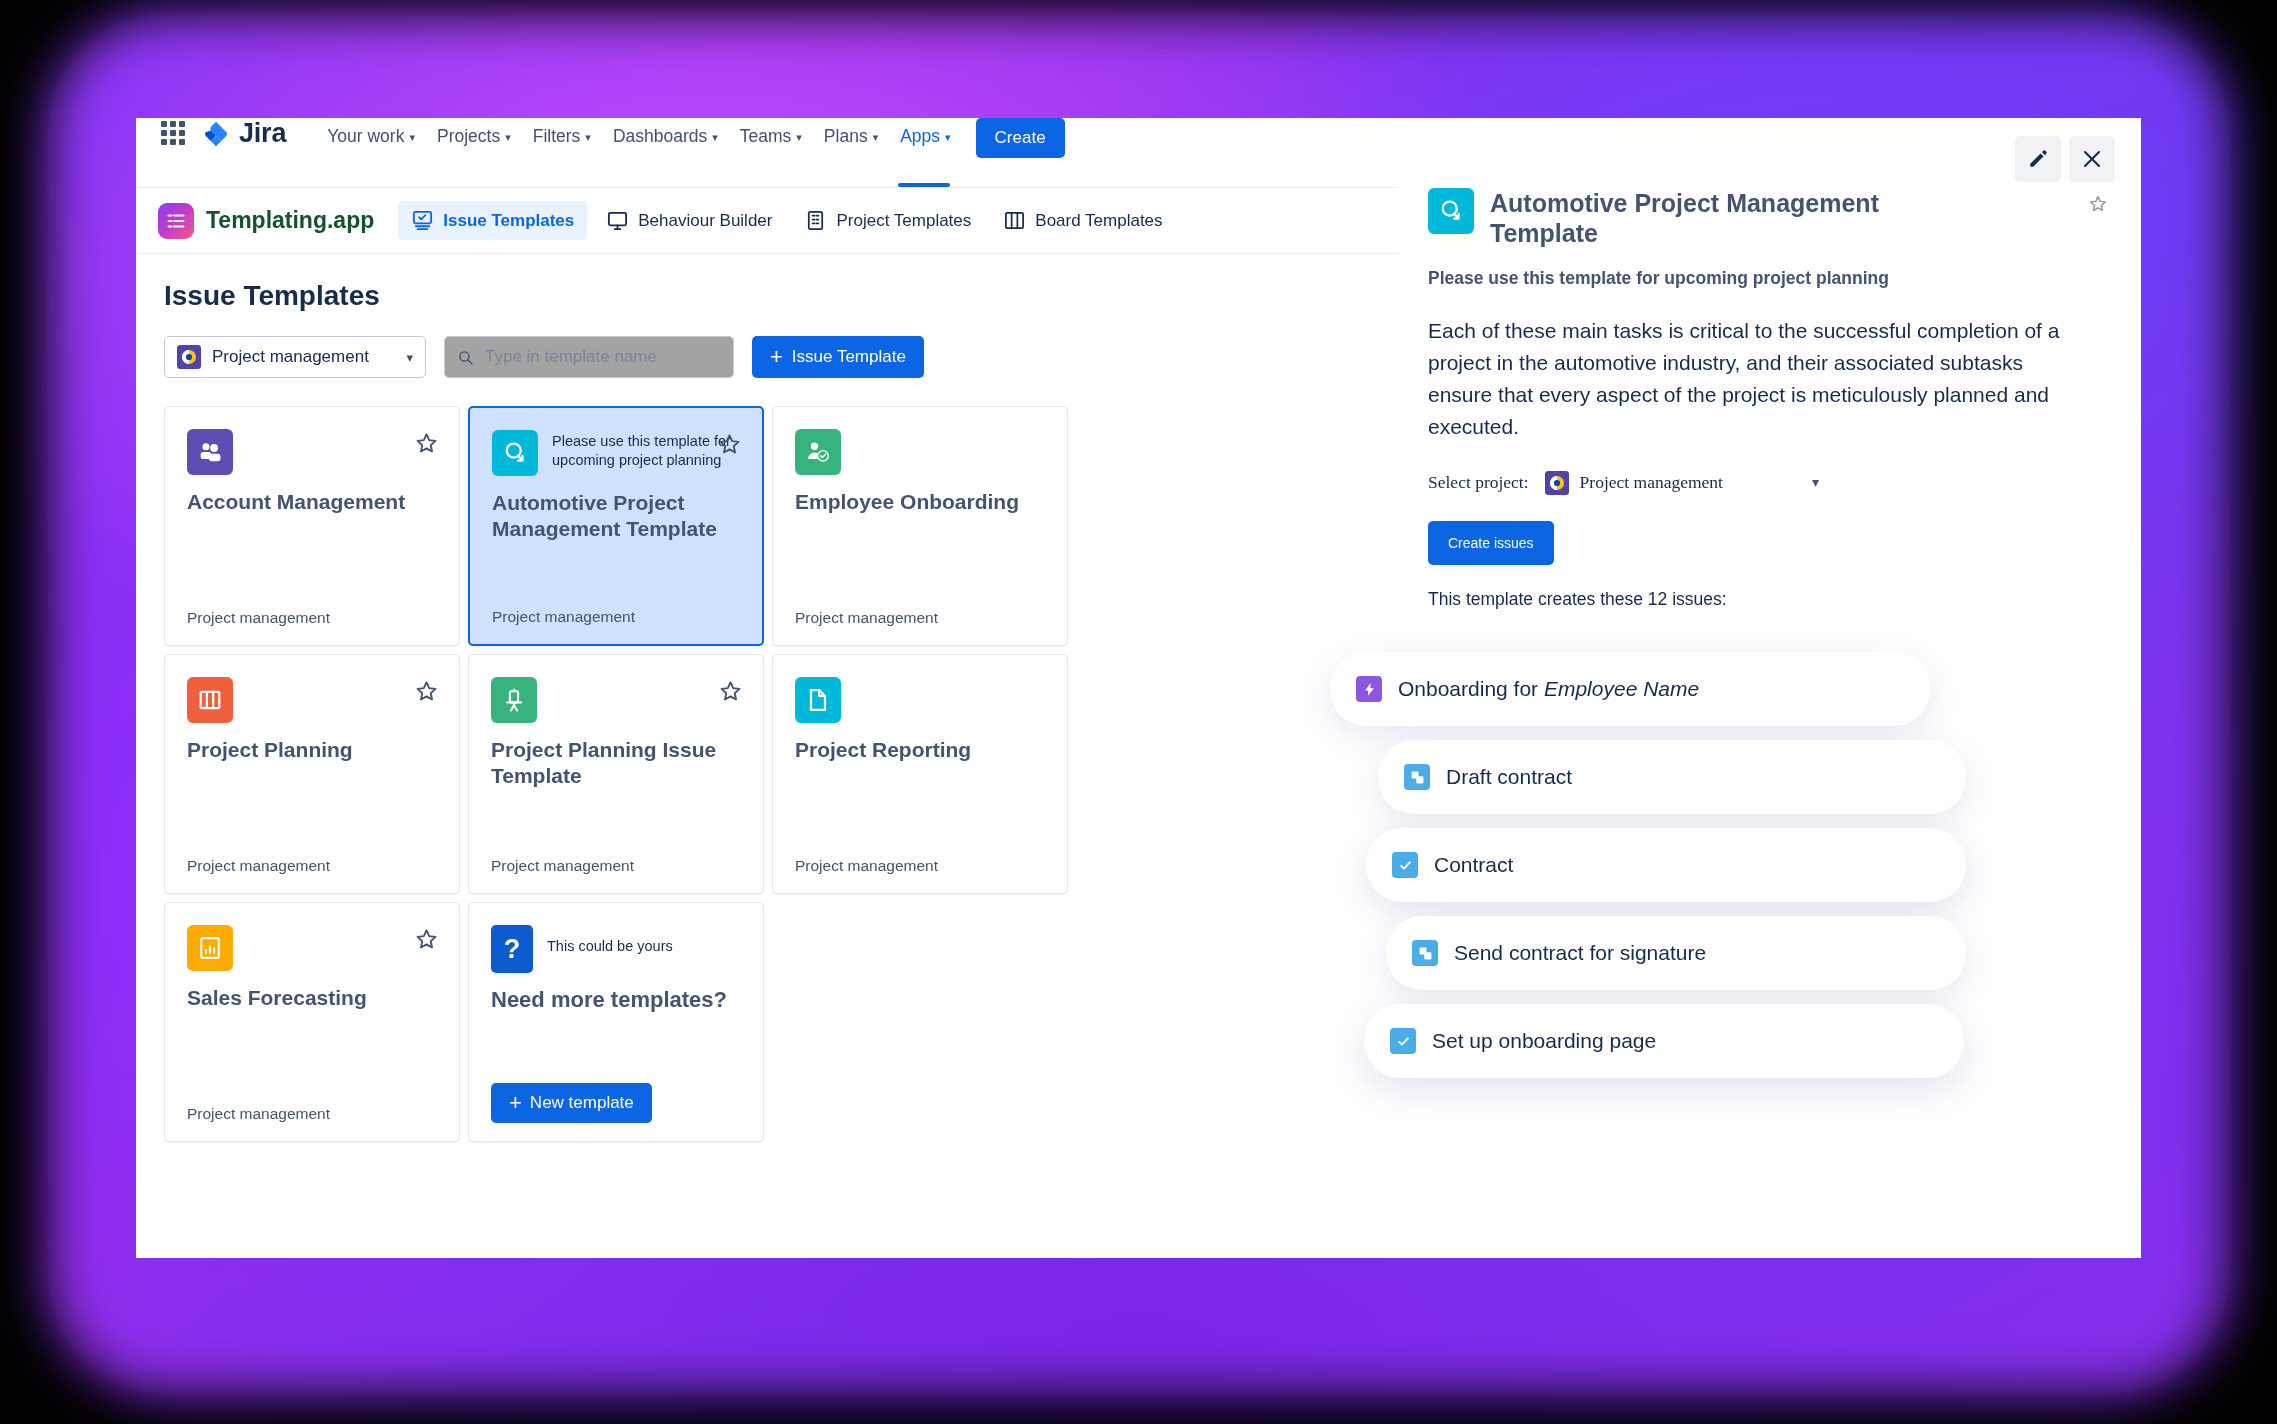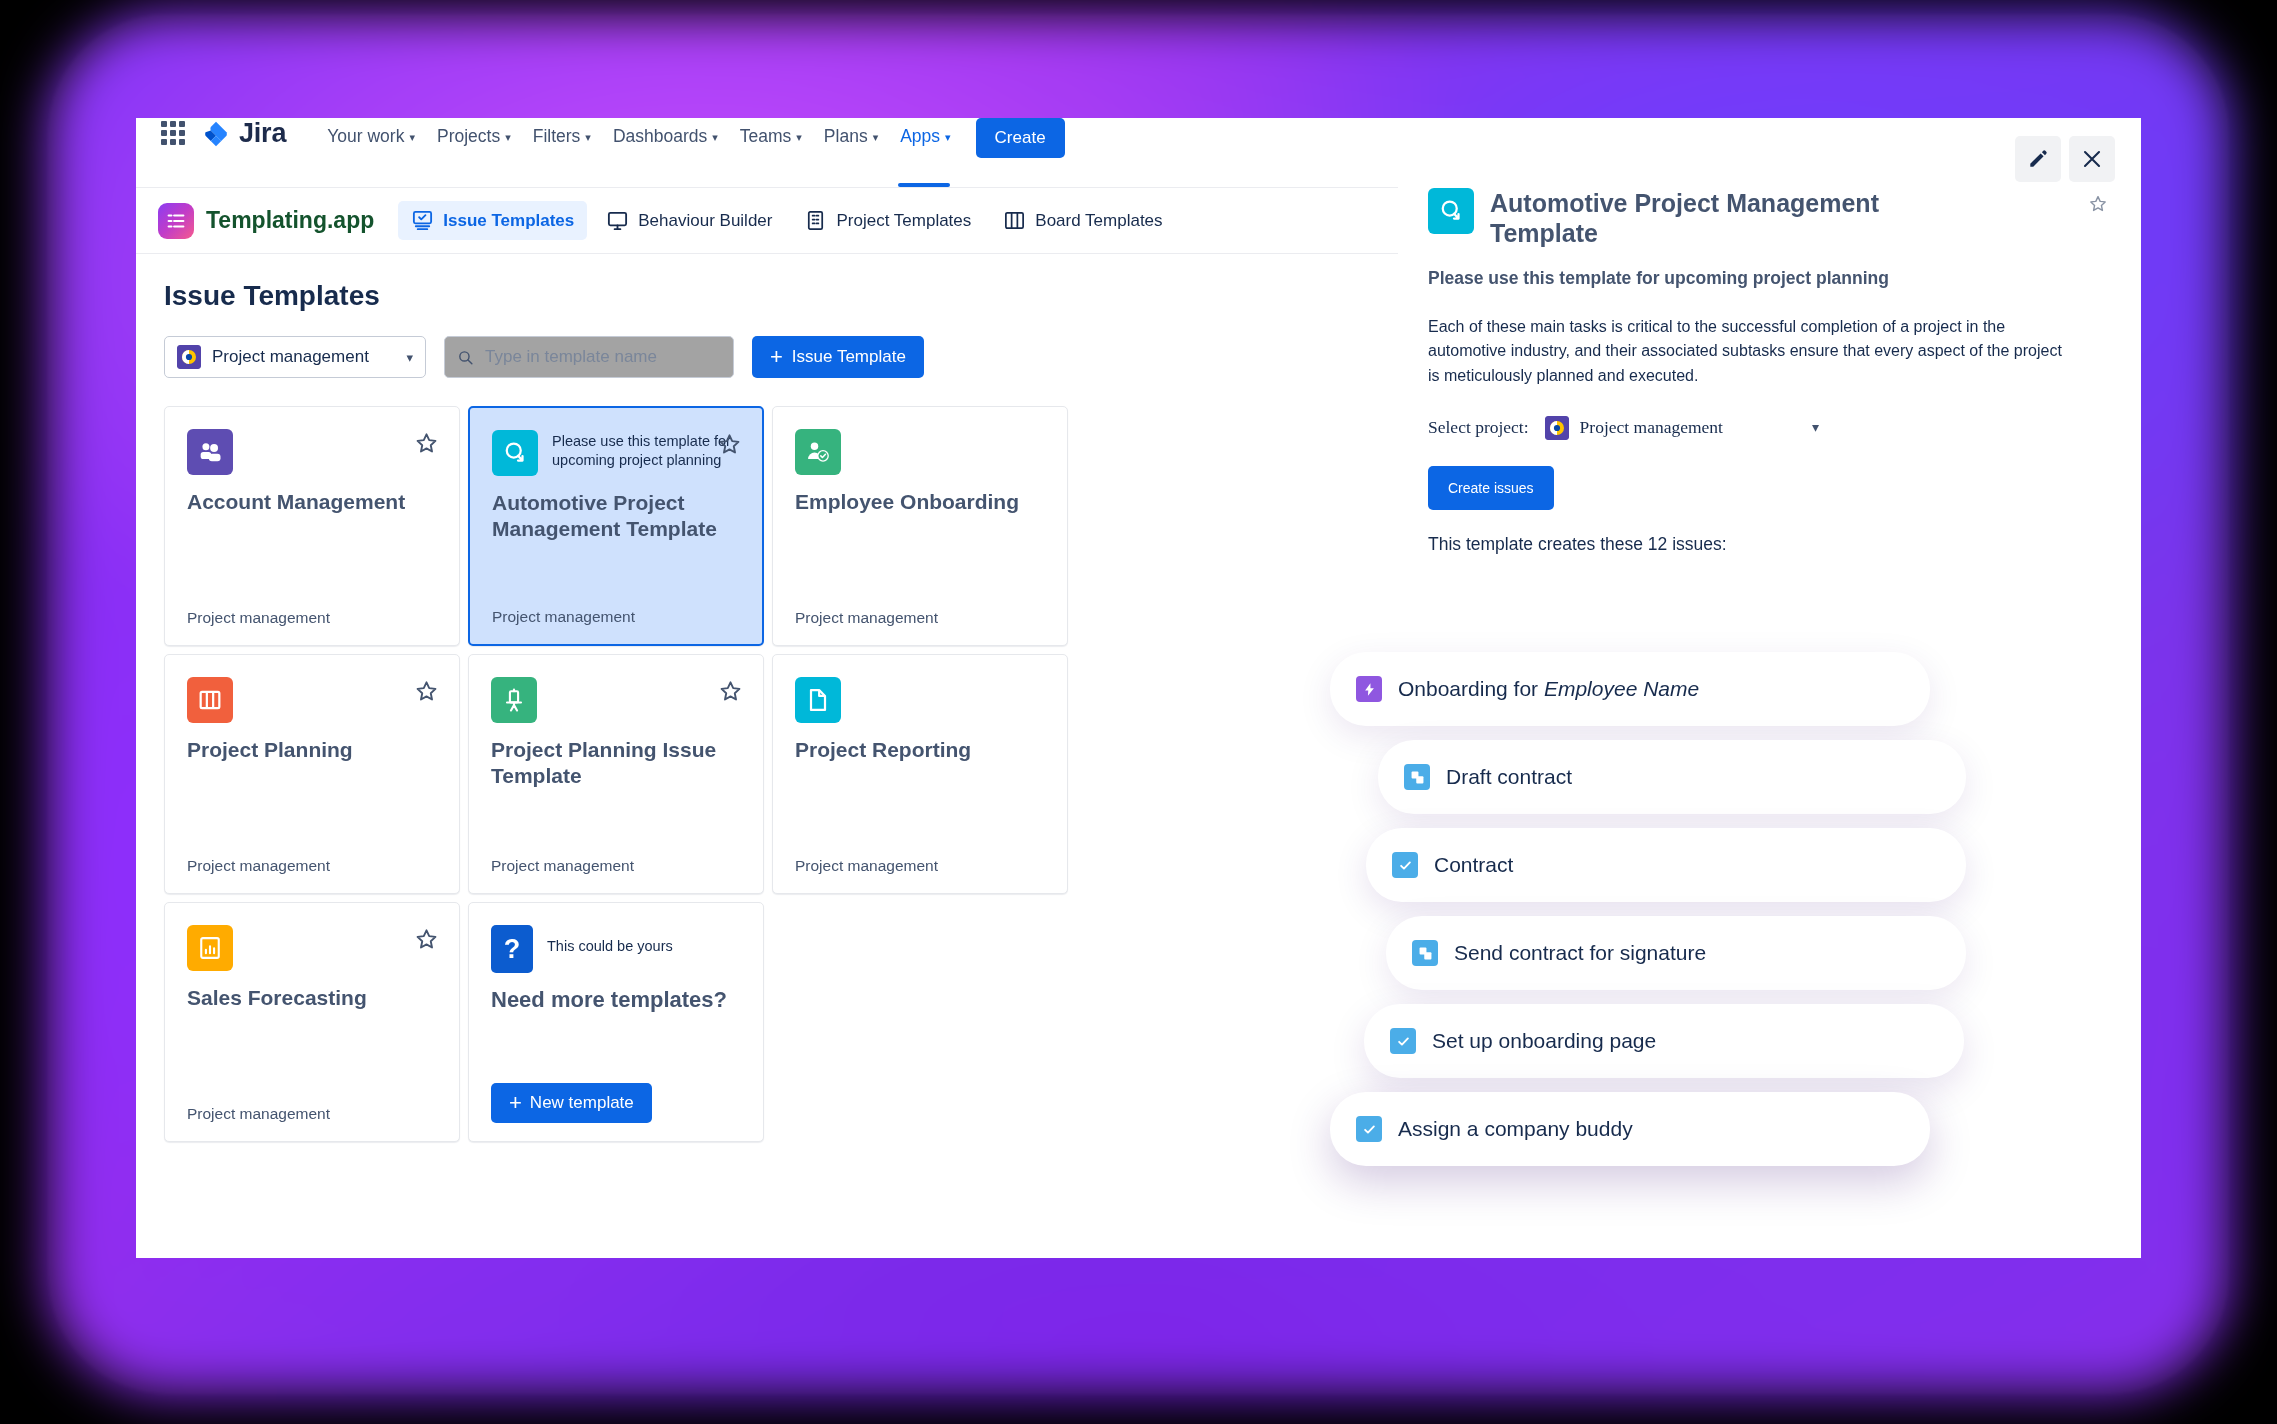--- a/index.html
+++ b/index.html
@@ -156,21 +156,21 @@
     display:flex; align-items:center; justify-content:center;
   }
   .panel-head { display:flex; align-items:flex-start; gap:16px; margin-top:44px; }
   .panel-icon {
     width:46px; height:46px; border-radius:6px; background:#00b8d9; flex:0 0 auto;
     display:flex; align-items:center; justify-content:center;
   }
   .panel-title { font-size:25px; font-weight:700; color:#44546f; line-height:1.2; flex:1; max-width:455px;}
   .panel-star { margin-left:auto; cursor:pointer; padding-top:6px; }
   .panel-sub { font-size:17.5px; font-weight:700; color:#44546f; margin-top:20px; }
-  .panel-body { font-size:16px; color:#172b4d; line-height:1.52; margin-top:26px; max-width:645px; }
+  .panel-body { font-size:21px; color:#172b4d; line-height:1.52; margin-top:26px; max-width:645px; }
   .select-row { display:flex; align-items:center; gap:16px; margin-top:28px;font-family:Liberation Serif, serif; }
   .select-row .lbl { font-size:17.5px; color:#172b4d; }
   .proj-pick { display:flex; align-items:center; gap:11px; cursor:pointer; }
   .proj-pick .chev2 { font-size:14px; color:#42526e; margin-left:78px; }
   .create-issues {
     margin-top:26px; background:#0c66e4; color:#fff; border:none; border-radius:5px;
     height:44px; padding:0 20px; font-size:14px; font-family:inherit; cursor:pointer;
   }
   .creates-line { font-size:17.5px; color:#172b4d; margin-top:24px; }
 
@@ -558,23 +558,15 @@
 
     <div class="issue-row l4">
       <div class="issue-ico" style="background:#4bade8">
         <svg width="15" height="15" viewBox="0 0 24 24" fill="none" stroke="#fff" stroke-width="3" stroke-linecap="round" stroke-linejoin="round">
             <path d="M5 12.5l4.5 4.5L19 7"></path>
           </svg>
       </div>
       <div class="txt">Set up onboarding page</div>
     </div>
 
-    <div class="issue-row l5">
-      <div class="issue-ico" style="background:#4bade8">
-        <svg width="15" height="15" viewBox="0 0 24 24" fill="none" stroke="#fff" stroke-width="3" stroke-linecap="round" stroke-linejoin="round">
-            <path d="M5 12.5l4.5 4.5L19 7"></path>
-          </svg>
-      </div>
-      <div class="txt">Assign a company buddy</div>
-    </div>
 
   </div>
 </div>
 
 </body></html>

